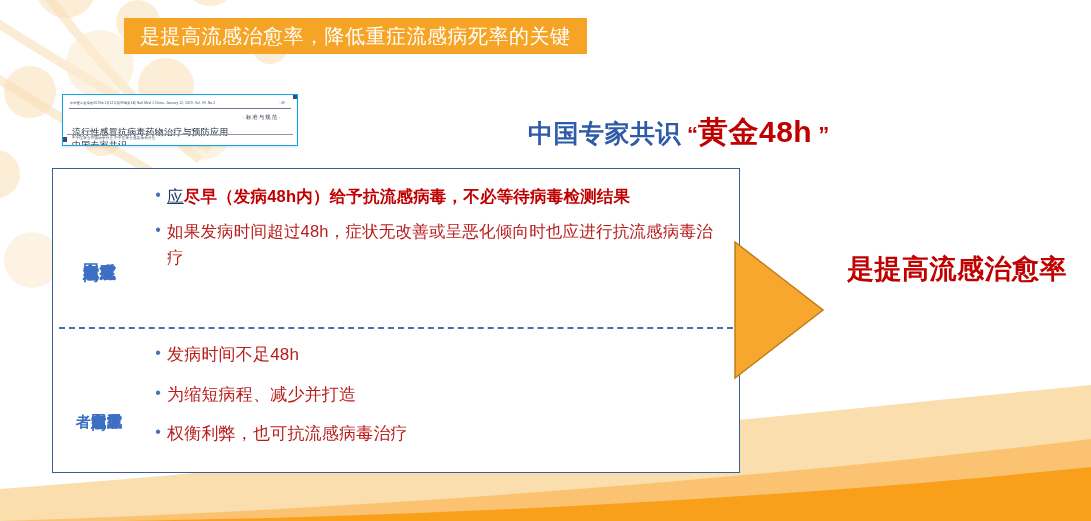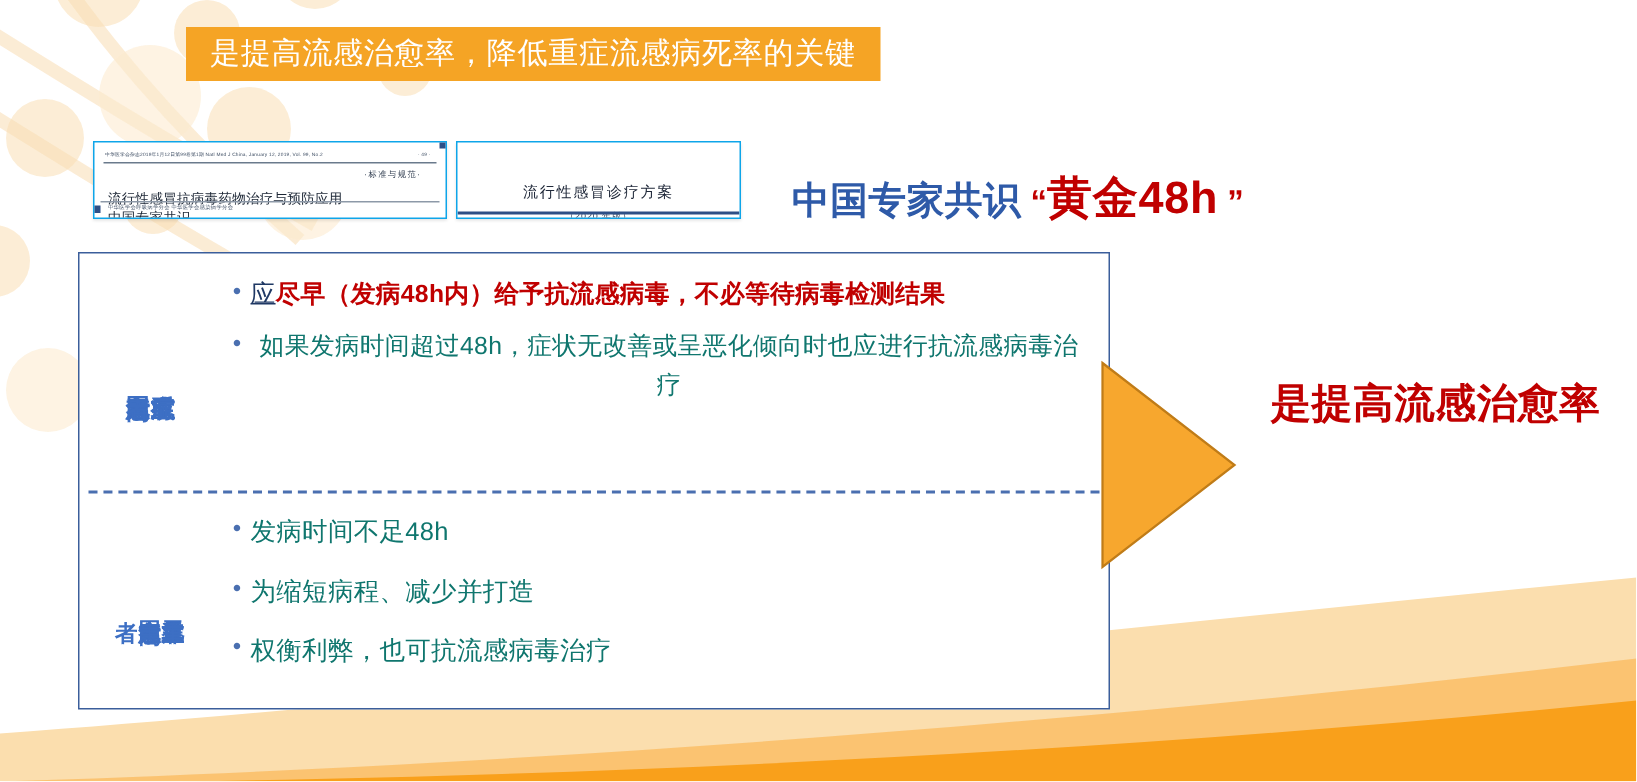--- a/index.html
+++ b/index.html
@@ -91,22 +91,22 @@
     letter-spacing:0px;
   }
   .vlabel.small .vcol{font-size:15px;}
 
   
   .bullets{flex:1;padding:14px 14px 0 4px;box-sizing:border-box;}
   .bullet{display:flex;margin-bottom:8px;align-items:flex-start;}
   .bullet .dot{
     flex:0 0 18px;color:#4A6FB0;font-size:16px;line-height:1.55;text-align:center;
   }
-  .bullet .btext{font-size:16.5px;line-height:1.62;letter-spacing:.2px;text-align:center;}
-  .t-blue{color:#0f766e;}
+  .bullet .btext{font-size:16.5px;line-height:1.62;letter-spacing:.2px;}
+  .t-blue{color:#b91c1c;}
   .t-red{color:#C00000;font-weight:bold;}
   .u-blue{color:#1F3864;text-decoration:underline;}
   .section.bottom .bullet{margin-bottom:12px;}
   .section.bottom .btext{font-size:17px;}
 
   
   .arrow{position:absolute;left:733px;top:240px;width:92px;height:140px;}
   .arrow svg{display:block;width:100%;height:100%;}
 
   
@@ -169,25 +169,20 @@
       <div class="tiny t-head">中华医学会杂志2019年1月12日第99卷第1期  Natl Med J China, January 12, 2019, Vol. 99, No.2</div>
       <div class="tiny t-pageno">· 49 ·</div>
       <div class="hdr-rule"></div>
       <div class="tiny t-norm">·标准与规范·</div>
       <div class="tiny t-title1">流行性感冒抗病毒药物治疗与预防应用</div>
       <div class="tiny t-title2">中国专家共识</div>
       <div class="foot-rule"></div>
       <div class="tiny t-foot">中华医学会呼吸病学分会  中华医学会感染病学分会</div>
     </div>
 
-    <div class="doc right">
-      <div class="t-bigtitle">流行性感冒诊疗方案</div>
-      <div class="t-sub">（2020 年版）</div>
-      <div class="blue-rule"></div>
-    </div>
 
   </div>
 
   <div class="headline">
     <span class="hl-blue">中国专家共识</span>
     <span class="hl-quote">“</span>
     <span class="hl-red">黄金48h</span>
     <span class="hl-quote">”</span>
   </div>
 

